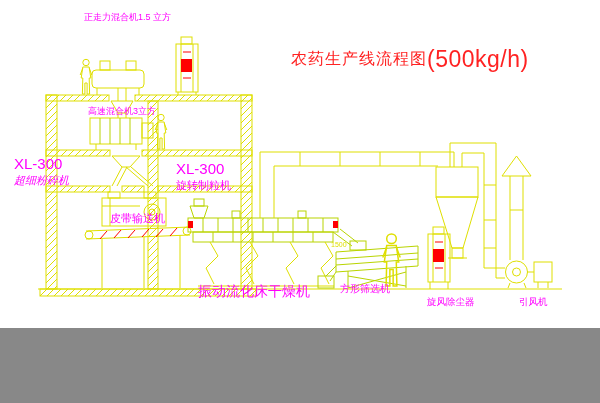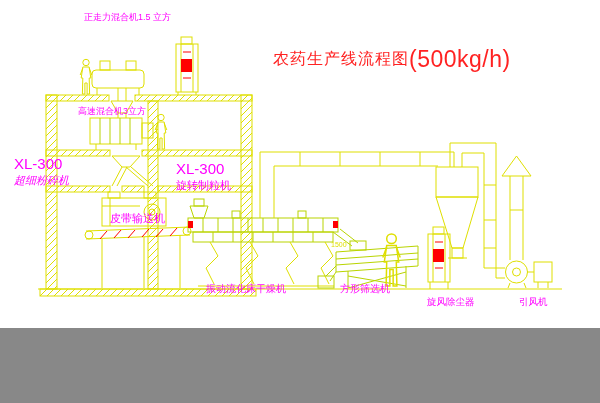--- a/index.html
+++ b/index.html
@@ -13,21 +13,21 @@
   }
   .stage svg{position:absolute;left:0;top:0;}
   .y{stroke:var(--line);fill:none;stroke-width:1;}
   .yln{stroke:var(--line);stroke-width:1;}
   .yg{stroke:var(--line-green);fill:none;stroke-width:1;}
   .r{stroke:var(--red);fill:none;stroke-width:1;}
   .rf{fill:var(--red);stroke:none;}
   .lbl{position:absolute;color:var(--label);white-space:nowrap;line-height:1.05;}
   .dim{position:absolute;color:var(--line);white-space:nowrap;}
   .title{
-    position:absolute;left:273px;top:46px;color:var(--title);
+    position:absolute;left:291px;top:46px;color:var(--title);
     display:flex;align-items:center;white-space:nowrap;text-align:right;
   }
   .title .t-name{font-size:16px;letter-spacing:1px;}
   .title .t-cap{font-size:23px;letter-spacing:0.5px;}
 </style>
 </head>
 <body>
 
 <div class="stage">
 
@@ -255,31 +255,31 @@
     </g>
   </svg>
 
   <div class="lbl" style="left:84px;top:13px;font-size:9px;">正走力混合机1.5 立方</div>
 
   <div class="title">
     <span class="t-name">农药生产线流程图</span>
       <span class="t-cap">(500kg/h)</span>
   </div>
 
-  <div class="lbl" style="left:78px;top:107px;font-size:9px;text-align:right;">高速混合机3立方</div>
+  <div class="lbl" style="left:88px;top:107px;font-size:9px;text-align:right;">高速混合机3立方</div>
 
   <div class="lbl" style="left:14px;top:156px;font-size:15px;">XL-300</div>
   <div class="lbl" style="left:14px;top:175px;font-size:11px;font-style:italic;">超细粉碎机</div>
 
   <div class="lbl" style="left:176px;top:161px;font-size:15px;">XL-300</div>
   <div class="lbl" style="left:176px;top:180px;font-size:11px;">旋转制粒机</div>
 
   <div class="lbl" style="left:110px;top:213px;font-size:11px;">皮带输送机</div>
 
-  <div class="lbl" style="left:198px;top:284px;font-size:10px;margin-left:8px;">振动流化床干燥机</div>
+  <div class="lbl" style="left:198px;top:284px;font-size:14px;">振动流化床干燥机</div>
 
   <div class="lbl" style="left:340px;top:284px;font-size:10px;">方形筛选机</div>
 
   <div class="lbl" style="left:427px;top:297px;font-size:9.5px;">旋风除尘器</div>
 
   <div class="lbl" style="left:519px;top:297px;font-size:9.5px;">引风机</div>
 
   <div class="dim" style="left:331px;top:241px;font-size:7px;">1500</div>
 </div>
 

